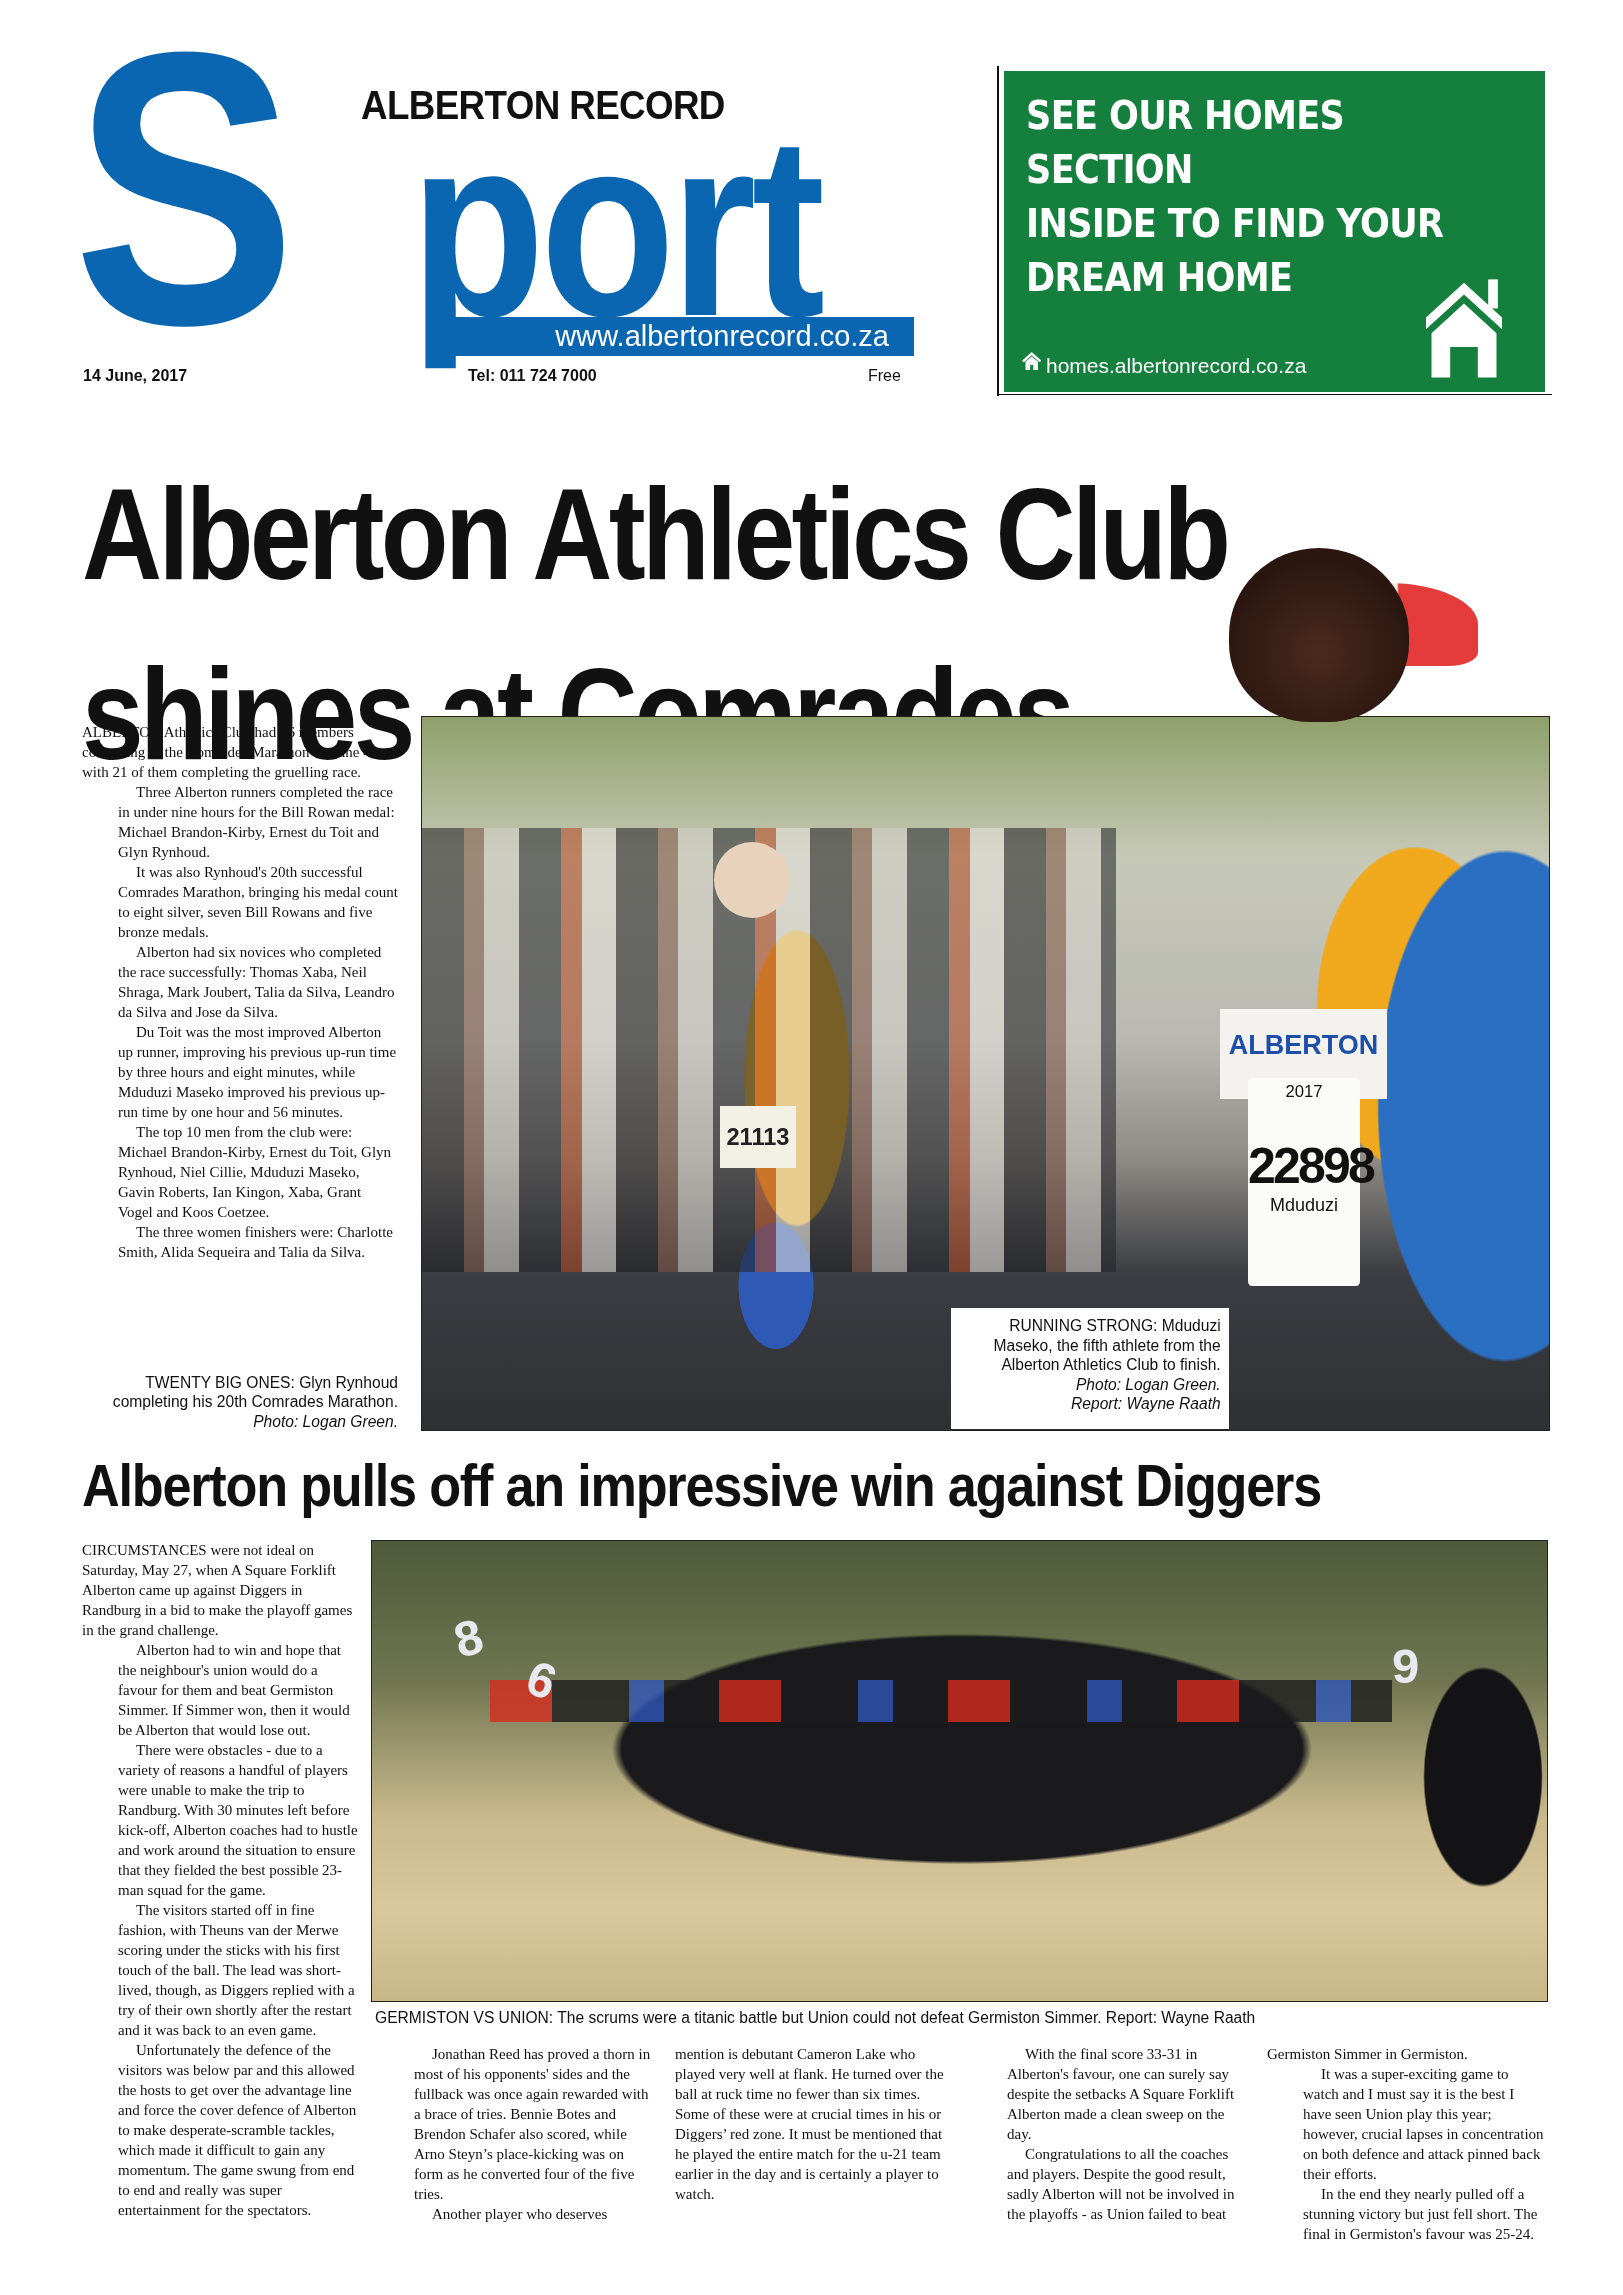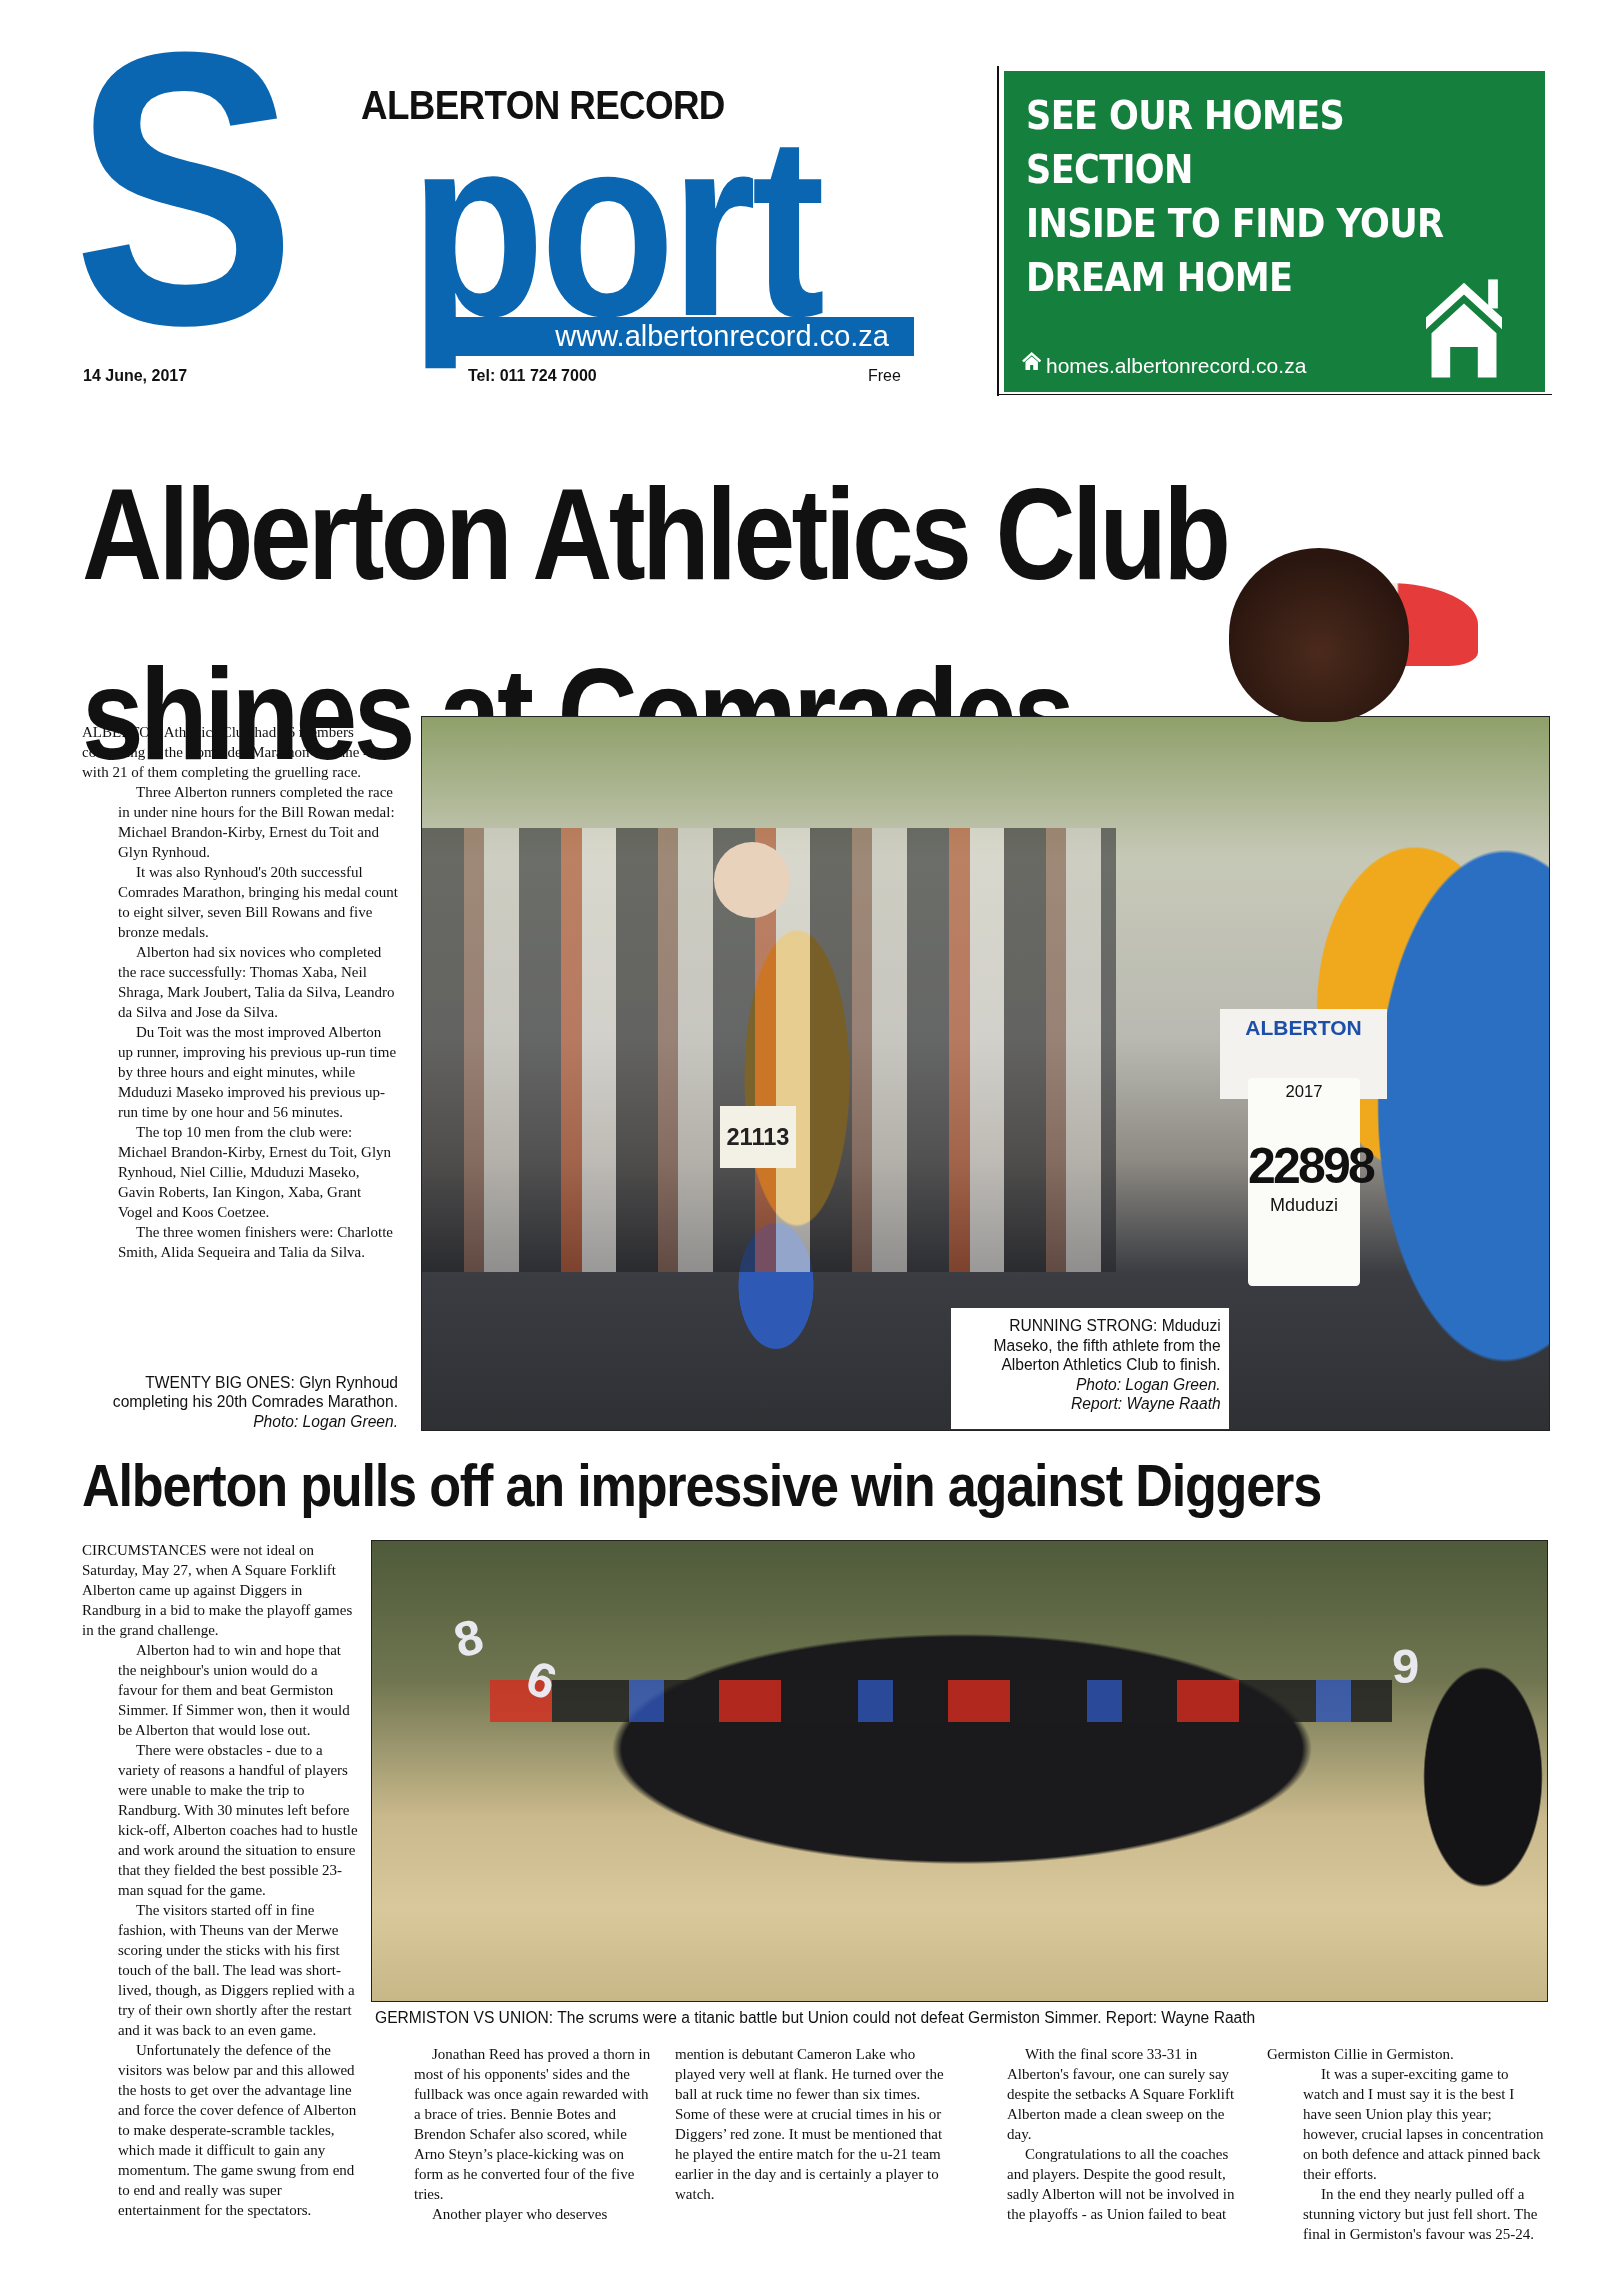--- a/index.html
+++ b/index.html
@@ -98,21 +98,21 @@
 
 <div class="abs caption" style="left:82px;top:1373px;width:316px;">
   <div>TWENTY BIG ONES: Glyn Rynhoud completing his 20th Comrades Marathon.</div>
   <i>Photo: Logan Green.</i>
 </div>
 
 <div class="abs photo1">
   <div class="abs photo1-crowd"></div>
   <div class="abs" style="left:292px;top:125px;width:76px;height:76px;border-radius:50%;background:#e8d2bc;"></div>
   <div class="abs" style="left:298px;top:389px;width:76px;height:62px;background:#f3f0e6;font-family:'Liberation Sans',sans-serif;font-weight:bold;font-size:23.6px;text-align:center;line-height:62px;color:#222;">21113</div>
-  <div class="abs" style="left:798px;top:292px;width:167px;height:90px;background:#f4f2ee;font-family:'Liberation Sans',sans-serif;font-weight:bold;font-size:21px;color:#1e4fa8;text-align:center;padding-top:7px;box-sizing:border-box;">ALBERTON</div>
+  <div class="abs" style="left:798px;top:292px;width:167px;height:90px;background:#f4f2ee;font-family:'Liberation Sans',sans-serif;font-weight:bold;font-size:27px;color:#1e4fa8;text-align:center;padding-top:21px;box-sizing:border-box;">ALBERTON</div>
   <div class="abs" style="left:826px;top:361px;width:112px;height:208px;background:#fbfbf8;border-radius:4.2px;text-align:center;font-family:'Liberation Sans',sans-serif;color:#111;">
     <div style="font-size:16.7px;margin-top:4.2px;">2017</div>
     <div style="font-size:50px;font-weight:bold;margin-top:35px;letter-spacing:-2.8px;">22898</div>
     <div style="font-size:18px;">Mduduzi</div>
   </div>
 </div>
 <div class="abs photo1-cap"></div>
 <div class="abs photo1-head"></div>
 
 <div class="abs cap-box">
@@ -147,17 +147,17 @@
   <p class="ind">Another player who deserves</p>
 </div>
 <div class="abs col" style="left:675px;top:2044px;width:278px;">
   <p>mention is debutant Cameron Lake who played very well at flank. He turned over the ball at ruck time no fewer than six times. Some of these were at crucial times in his or Diggers’ red zone. It must be mentioned that he played the entire match for the u-21 team earlier in the day and is certainly a player to watch.</p>
 </div>
 <div class="abs col" style="left:971px;top:2044px;width:278px;">
   <p class="ind">With the final score 33-31 in Alberton's favour, one can surely say despite the setbacks A Square Forklift Alberton made a clean sweep on the day.</p>
   <p class="ind">Congratulations to all the coaches and players. Despite the good result, sadly Alberton will not be involved in the playoffs - as Union failed to beat</p>
 </div>
 <div class="abs col" style="left:1267px;top:2044px;width:278px;">
-  <p>Germiston Cillie in Germiston.</p>
+  <p>Germiston Simmer in Germiston.</p>
   <p class="ind">It was a super-exciting game to watch and I must say it is the best I have seen Union play this year; however, crucial lapses in concentration on both defence and attack pinned back their efforts.</p>
   <p class="ind">In the end they nearly pulled off a stunning victory but just fell short. The final in Germiston's favour was 25-24.</p>
 </div>
 
 
 </body></html>

